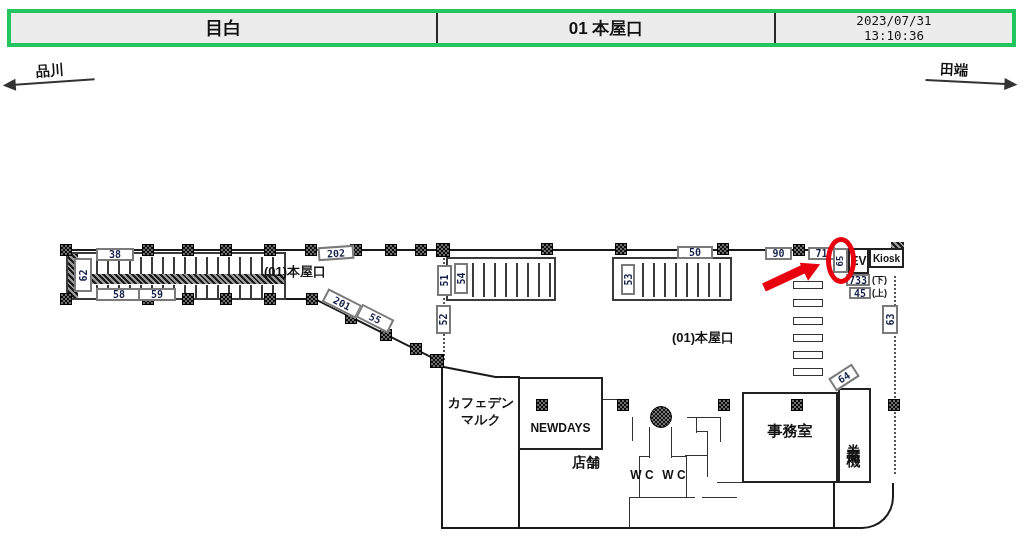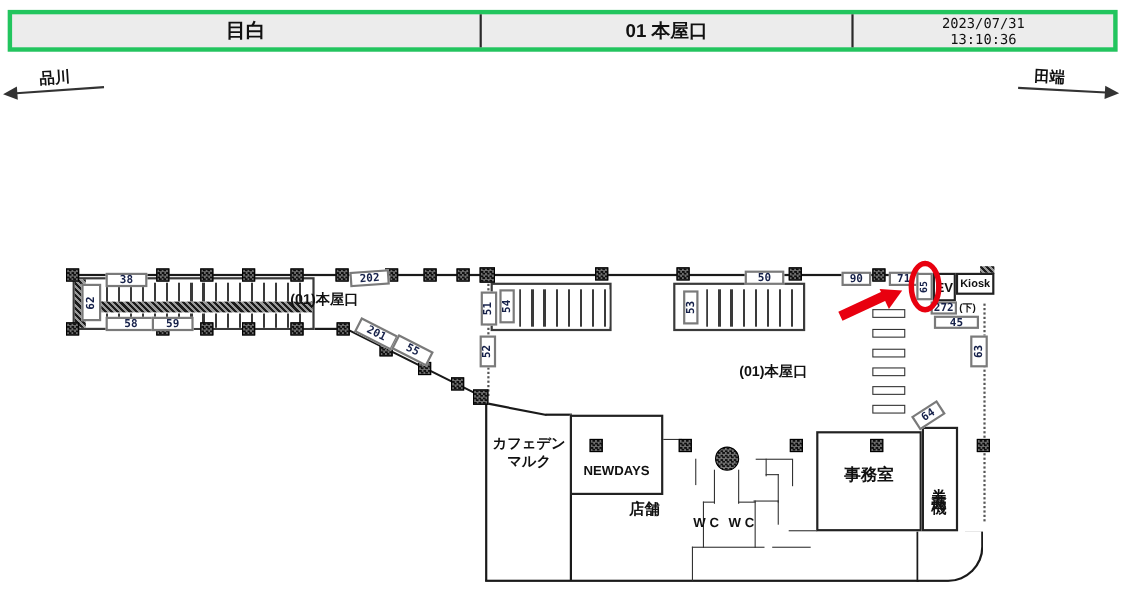--- a/index.html
+++ b/index.html
@@ -161,24 +161,24 @@
     <div class="lbl vert" style="left:833px;top:248px;width:15px;height:25px;font-size:9px;">
         <span>65</span>
       </div>
     <div class="room" style="left:848px;top:248px;width:21px;height:26px;display:flex;align-items:center;justify-content:center;font-size:12px;font-weight:bold;z-index:8;">
         <span>EV</span>
       </div>
     <div class="room" style="left:869px;top:248px;width:35px;height:20px;display:flex;align-items:center;justify-content:center;font-size:10px;font-weight:bold;z-index:8;">
         <span>Kiosk</span>
       </div>
     <div class="lbl" style="left:846px;top:274px;width:24px;height:12px;">
-        <span>272</span>
+        <span>733</span>
       </div>
     <div class="jp" style="left:872px;top:274px;width:22px;font-size:9px;text-align:left;">(下)</div>
-    <div class="lbl" style="left:849px;top:287px;width:41px;height:12px;">
+    <div class="lbl" style="left:849px;top:287px;width:22px;height:12px;">
         <span>45</span>
       </div>
     <div class="jp" style="left:872px;top:287px;width:22px;font-size:9px;text-align:left;">(上)</div>
 
     <div class="gate" style="left:793px;top:281px;"></div>
     <div class="gate" style="left:793px;top:299px;"></div>
     <div class="gate" style="left:793px;top:317px;"></div>
     <div class="gate" style="left:793px;top:334px;"></div>
     <div class="gate" style="left:793px;top:351px;"></div>
     <div class="gate" style="left:793px;top:368px;"></div>

